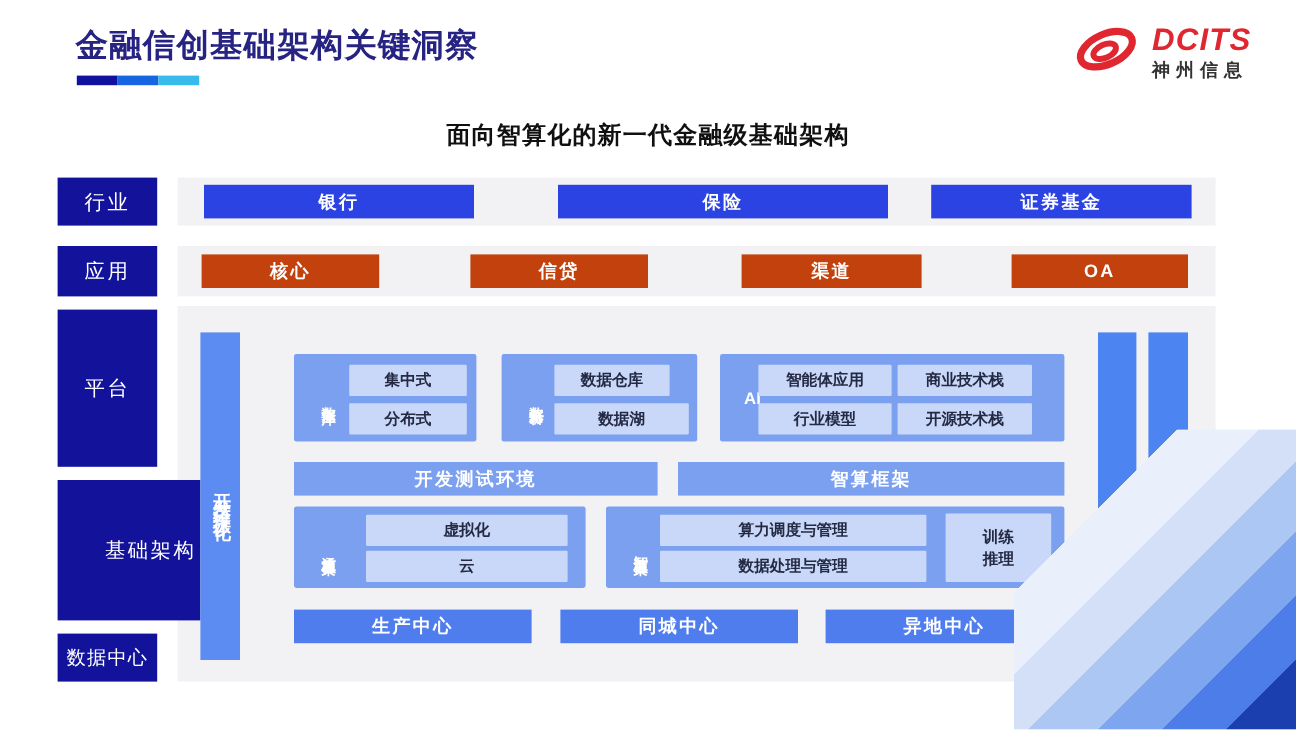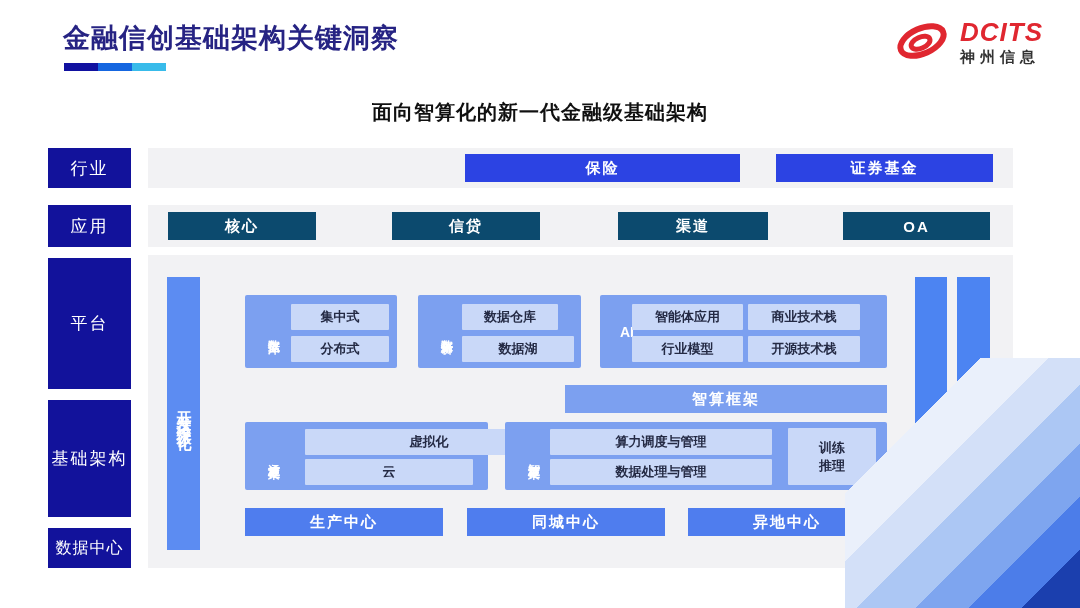--- a/index.html
+++ b/index.html
@@ -8,21 +8,21 @@
   .abs{position:absolute;}
   .title{font-size:27px;font-weight:bold;color:#262383;letter-spacing:1px;}
   .useg{display:inline-block;height:8px;vertical-align:top;}
   .subtitle{width:1080px;text-align:center;font-size:20px;font-weight:bold;color:#101010;letter-spacing:1px;}
   .side-label{background:#12129B;color:#fff;font-weight:normal;font-size:17px;letter-spacing:2px;
               display:flex;align-items:center;justify-content:center;}
   .band{background:#F2F2F4;}
   .btn{color:#fff;font-weight:bold;font-size:15px;letter-spacing:2px;
        display:flex;align-items:center;justify-content:center;}
   .btn-dark{background:#2C43E3;}
-  .btn-mid{background:#0c4a6e;}
+  .btn-mid{background:#c2410c;}
   .center-btn{background:#4F7DEE;}
   .env-bar{background:#7CA0F0;}
   .vbar{background:#5C8CF2;color:#fff;font-weight:bold;display:flex;align-items:center;justify-content:center;}
   .vbar-r{background:#4C84F2;}
   .vtext{writing-mode:vertical-rl;text-orientation:upright;letter-spacing:4px;font-size:15px;}
   .group{background:#7CA0F0;border-radius:2px;}
   .group-label{position:absolute;left:0;top:0;bottom:0;color:#fff;font-weight:bold;
                display:flex;align-items:center;justify-content:flex-start;margin-left:20px;}
   .glabel-v{writing-mode:vertical-rl;text-orientation:upright;font-size:12px;letter-spacing:1px;font-weight:bold;}
   .inner-box{position:absolute;background:#C9D8F8;color:#242A44;font-weight:bold;font-size:13px;
@@ -68,23 +68,24 @@
 
   <div class="abs subtitle" style="left:0;top:99px;">面向智算化的新一代金融级基础架构</div>
 
   <div class="abs band" style="left:148px;top:148px;width:865px;height:40px;"></div>
   <div class="abs band" style="left:148px;top:205px;width:865px;height:42px;"></div>
   <div class="abs band" style="left:148px;top:255px;width:865px;height:313px;"></div>
 
   <div class="abs side-label" style="left:48px;top:148px;width:83px;height:40px;">行业</div>
   <div class="abs side-label" style="left:48px;top:205px;width:83px;height:42px;">应用</div>
   <div class="abs side-label" style="left:48px;top:258px;width:83px;height:131px;">平台</div>
-  <div class="abs side-label" style="left:48px;top:400px;width:83px;height:117px;">基础架构</div>
+  <div class="abs side-label" style="left:48px;top:400px;width:83px;height:117px;padding-left:36px;">基础架构</div>
   <div class="abs side-label" style="left:48px;top:528px;width:83px;height:40px;font-size:16px;letter-spacing:1px;">数据中心</div>
 
+  <div class="abs btn btn-dark" style="left:170px;top:154px;width:225px;height:28px;">银行</div>
   <div class="abs btn btn-dark" style="left:465px;top:154px;width:275px;height:28px;">保险</div>
   <div class="abs btn btn-dark" style="left:776px;top:154px;width:217px;height:28px;">证券基金</div>
 
   <div class="abs btn btn-mid" style="left:168px;top:212px;width:148px;height:28px;">核心</div>
   <div class="abs btn btn-mid" style="left:392px;top:212px;width:148px;height:28px;">信贷</div>
   <div class="abs btn btn-mid" style="left:618px;top:212px;width:150px;height:28px;">渠道</div>
   <div class="abs btn btn-mid" style="left:843px;top:212px;width:147px;height:28px;">OA</div>
 
   <div class="abs vbar" style="left:167px;top:277px;width:33px;height:273px;">
     <span class="vtext">开发运维一体化</span>
@@ -109,27 +110,28 @@
   <div class="abs group" style="left:600px;top:295px;width:287px;height:73px;">
     <div class="group-label" style="width:32px;font-size:14px;">
       <span>AI</span>
     </div>
     <div class="inner-box" style="left:32px;top:9px;width:111px;height:26px;">智能体应用</div>
     <div class="inner-box" style="left:148px;top:9px;width:112px;height:26px;">商业技术栈</div>
     <div class="inner-box" style="left:32px;top:41px;width:111px;height:26px;">行业模型</div>
     <div class="inner-box" style="left:148px;top:41px;width:112px;height:26px;">开源技术栈</div>
   </div>
 
+  <div class="abs btn env-bar" style="left:245px;top:385px;width:303px;height:28px;">开发测试环境</div>
   <div class="abs btn env-bar" style="left:565px;top:385px;width:322px;height:28px;">智算框架</div>
 
   <div class="abs group" style="left:245px;top:422px;width:243px;height:68px;">
     <div class="group-label" style="width:44px;">
       <span class="glabel-v">通算框架</span>
     </div>
-    <div class="inner-box" style="left:60px;top:7px;width:168px;height:26px;padding-left:40px;">虚拟化</div>
+    <div class="inner-box" style="left:60px;top:7px;width:168px;height:26px;">虚拟化</div>
     <div class="inner-box" style="left:60px;top:37px;width:168px;height:26px;">云</div>
   </div>
 
   <div class="abs group" style="left:505px;top:422px;width:382px;height:68px;">
     <div class="group-label" style="width:44px;">
       <span class="glabel-v">智算框架</span>
     </div>
     <div class="inner-box" style="left:45px;top:7px;width:222px;height:26px;">算力调度与管理</div>
     <div class="inner-box" style="left:45px;top:37px;width:222px;height:26px;">数据处理与管理</div>
     <div class="inner-box pre" style="left:283px;top:6px;width:88px;height:57px;">训练

